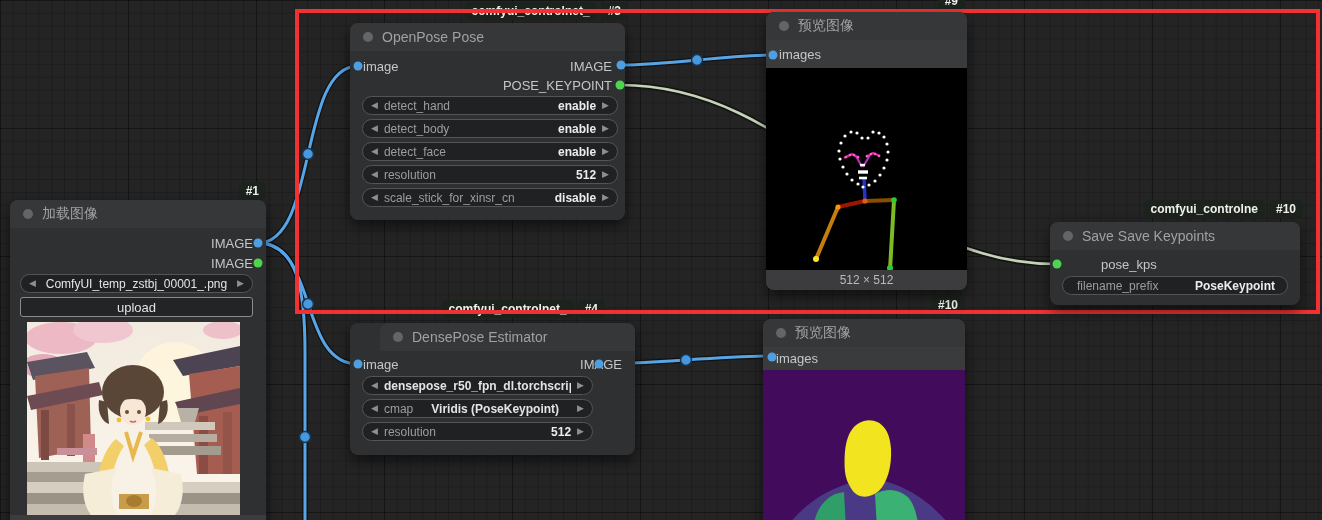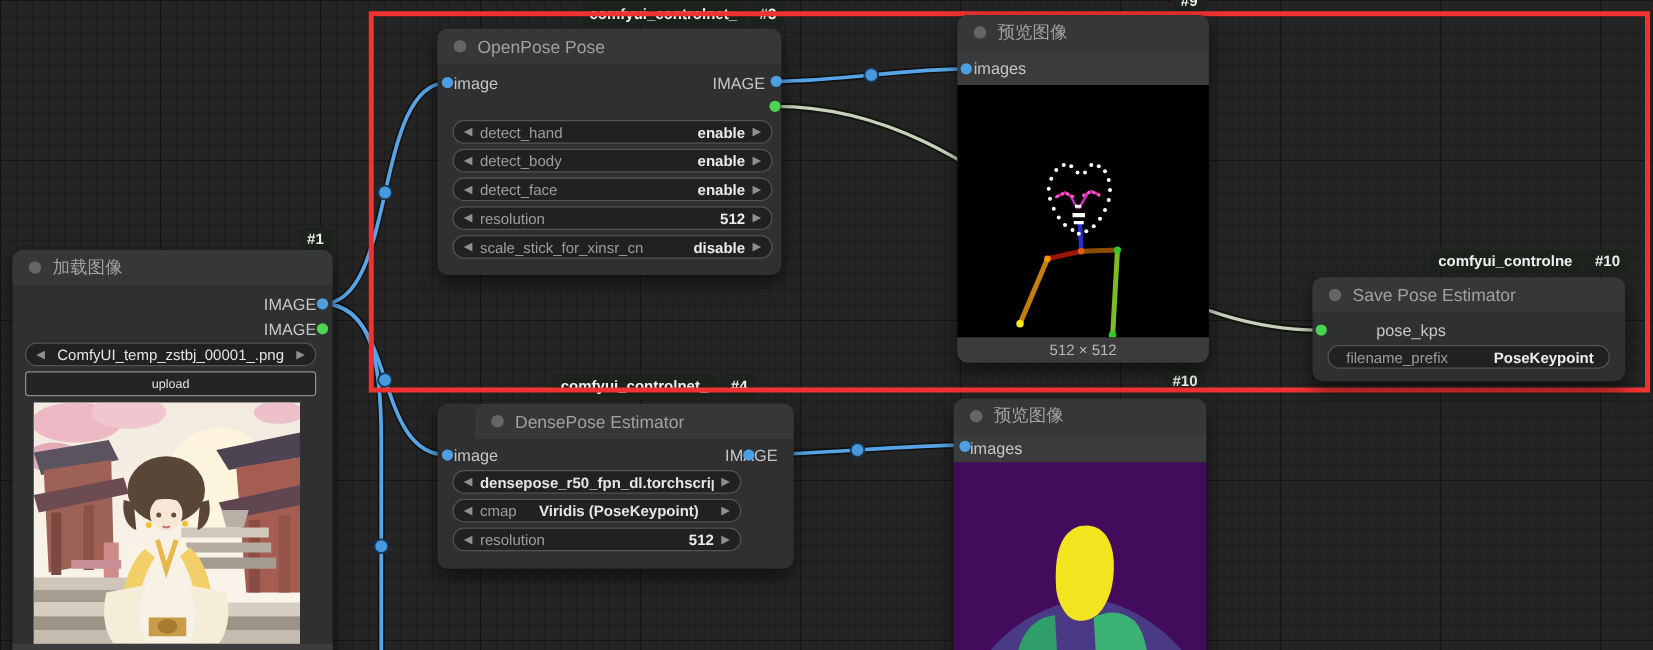--- a/index.html
+++ b/index.html
@@ -41,21 +41,21 @@
   .wlabel{color:#9d9d9d;white-space:nowrap;}
   .wvalue{color:#ececec;font-weight:bold;white-space:nowrap;}
   .flex1{flex:1;}
   .center-text{flex:1;text-align:center;color:#e4e4e4;white-space:nowrap;overflow:hidden;}
   .images-row{background:#3a3b3d;}
   .img-area{position:absolute;left:0;right:0;overflow:hidden;background:#000;}
   .caption-bar{position:absolute;left:0;right:0;height:20px;background:#3c3c3e;
     color:#b9b9b9;font-size:12px;display:flex;align-items:center;justify-content:center;
     border-radius:0 0 8px 8px;}
   .upload-btn{position:absolute;height:20px;background:#222425;border:1px solid #8b8b8b;
-    border-radius:3px;color:#e2e2e2;font-size:10px;display:flex;align-items:center;
+    border-radius:3px;color:#e2e2e2;font-size:13px;display:flex;align-items:center;
     justify-content:center;box-sizing:border-box;}
 </style>
 </head>
 <body>
 
 <div id="canvas">
 
   <svg id="wire-layer" width="1322" height="520">
 
     <g fill="none" stroke="rgba(0,0,0,.5)" stroke-width="5.5">
@@ -201,20 +201,23 @@
     <div class="node-title">
       <span class="tdot"></span>
       <span>OpenPose Pose</span>
     </div>
     <div class="row between" style="top:33px;">
       <span>image</span>
       <span>IMAGE</span>
     </div>
     <span class="slot-dot dot-blue" style="left:8px;top:43px;"></span>
     <span class="slot-dot dot-blue" style="left:271px;top:42px;"></span>
+    <div class="row right" style="top:52px;">
+      <span>POSE_KEYPOINT</span>
+    </div>
     <span class="slot-dot dot-green" style="left:270px;top:62px;"></span>
 
     <div class="pill" style="left:12px;top:73px;width:256px;">
       <span class="arrow">◀</span>
       <span class="wlabel">detect_hand</span>
       <span class="flex1"></span>
       <span class="wvalue">enable</span>
       <span class="arrow">▶</span>
     </div>
     <div class="pill" style="left:12px;top:96px;width:256px;">
@@ -318,21 +321,21 @@
       </svg>
     </div>
     <div class="caption-bar" style="top:258px;">
       <span>512 × 512</span>
     </div>
   </div>
 
   <div class="node" style="left:1050px;top:222px;width:250px;height:83px;">
     <div class="node-title">
       <span class="tdot"></span>
-      <span>Save Pose Estimator</span>
+      <span>Save Save Keypoints</span>
     </div>
     <div class="row" style="top:32px;margin-left:38px;">
       <span>pose_kps</span>
     </div>
     <span class="slot-dot dot-green" style="left:7px;top:42px;"></span>
     <div class="pill" style="left:12px;top:54px;width:226px;">
       <span class="wlabel" style="margin-left:6px;">filename_prefix</span>
       <span class="flex1"></span>
       <span class="wvalue" style="margin-right:4px;">PoseKeypoint</span>
     </div>

